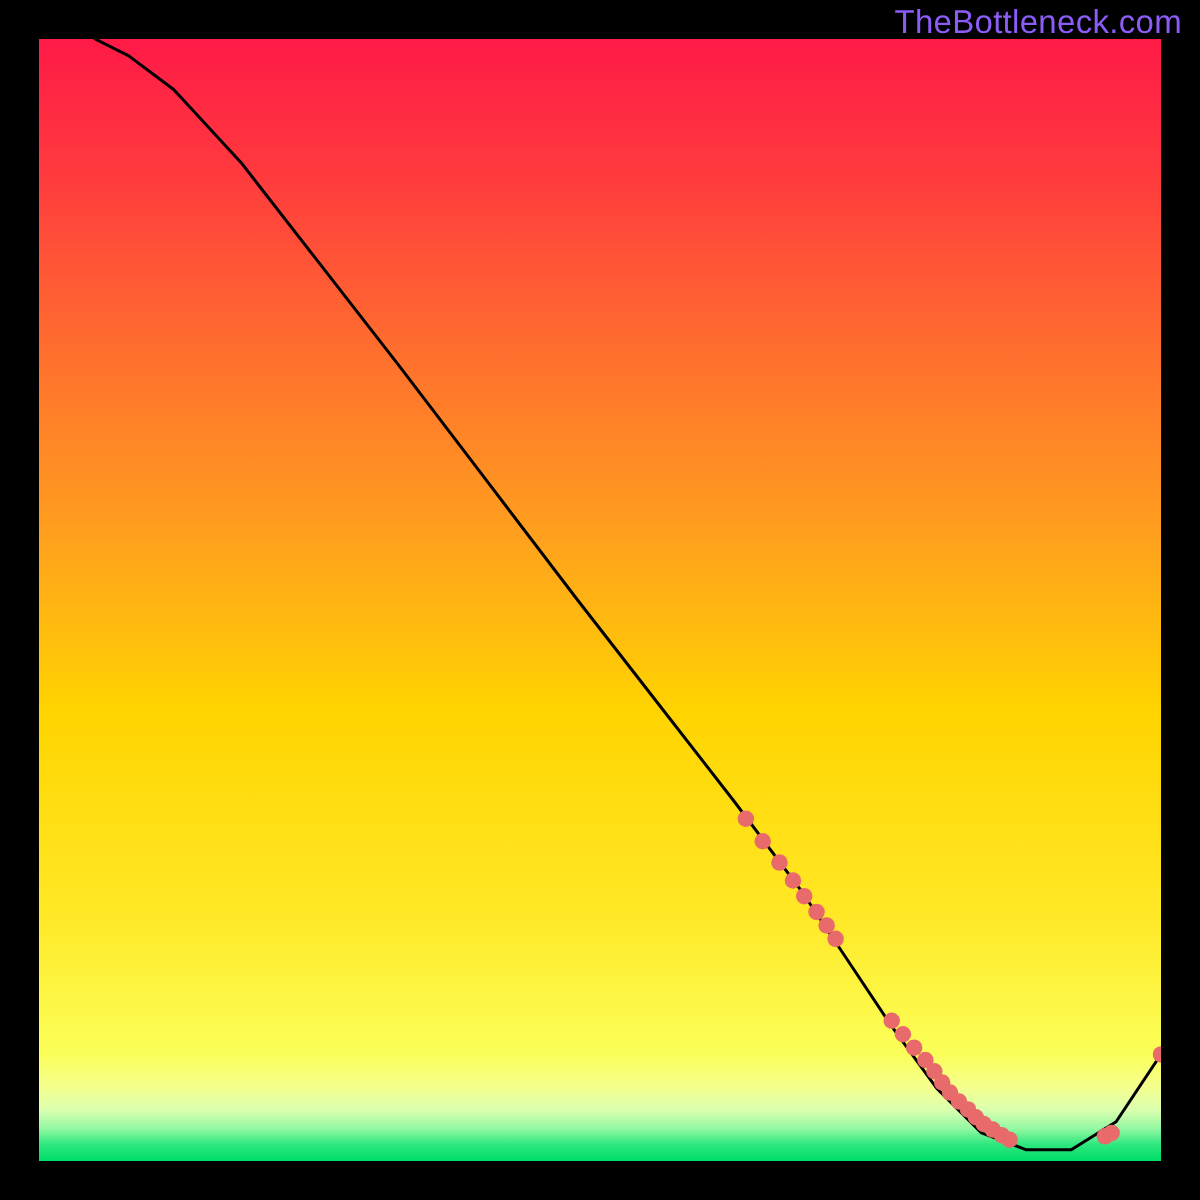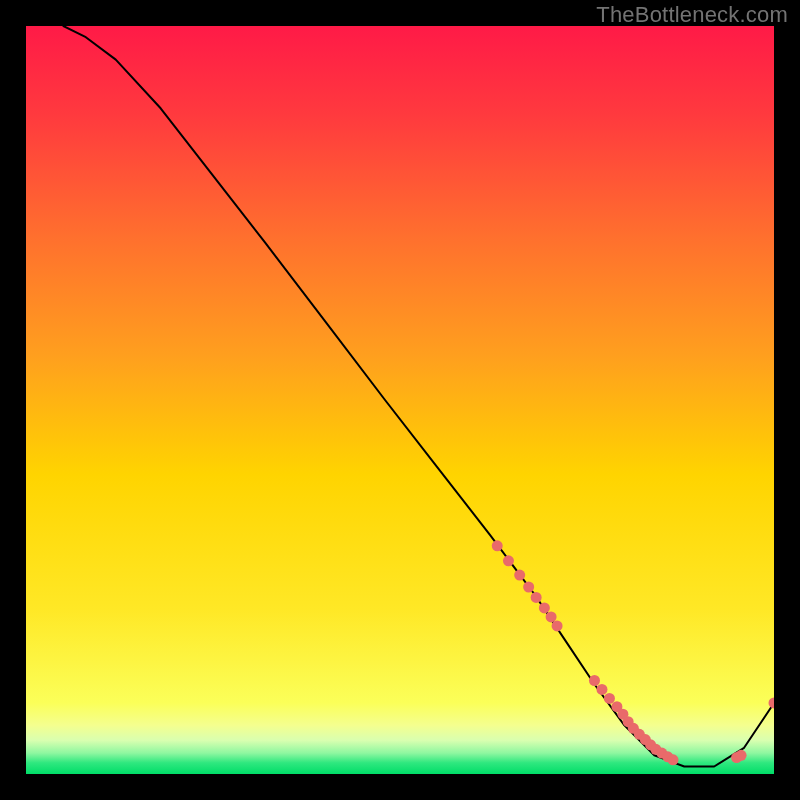--- a/index.html
+++ b/index.html
@@ -23,21 +23,21 @@
     top: 26px;
     width: 748px;
     height: 748px;
   }
   .watermark {
     position: absolute;
     top: 2px;
     right: 12px;
     font-family: Arial, Helvetica, sans-serif;
     font-size: 22px;
-    color: #737373;
+    color: #8b5cf6;
     letter-spacing: 0.2px;
     user-select: none;
   }
 </style>
 </head>
 <body>
 
 <div class="frame">
   <svg class="plot" viewBox="0 0 748 748" preserveAspectRatio="none">
     <defs>

